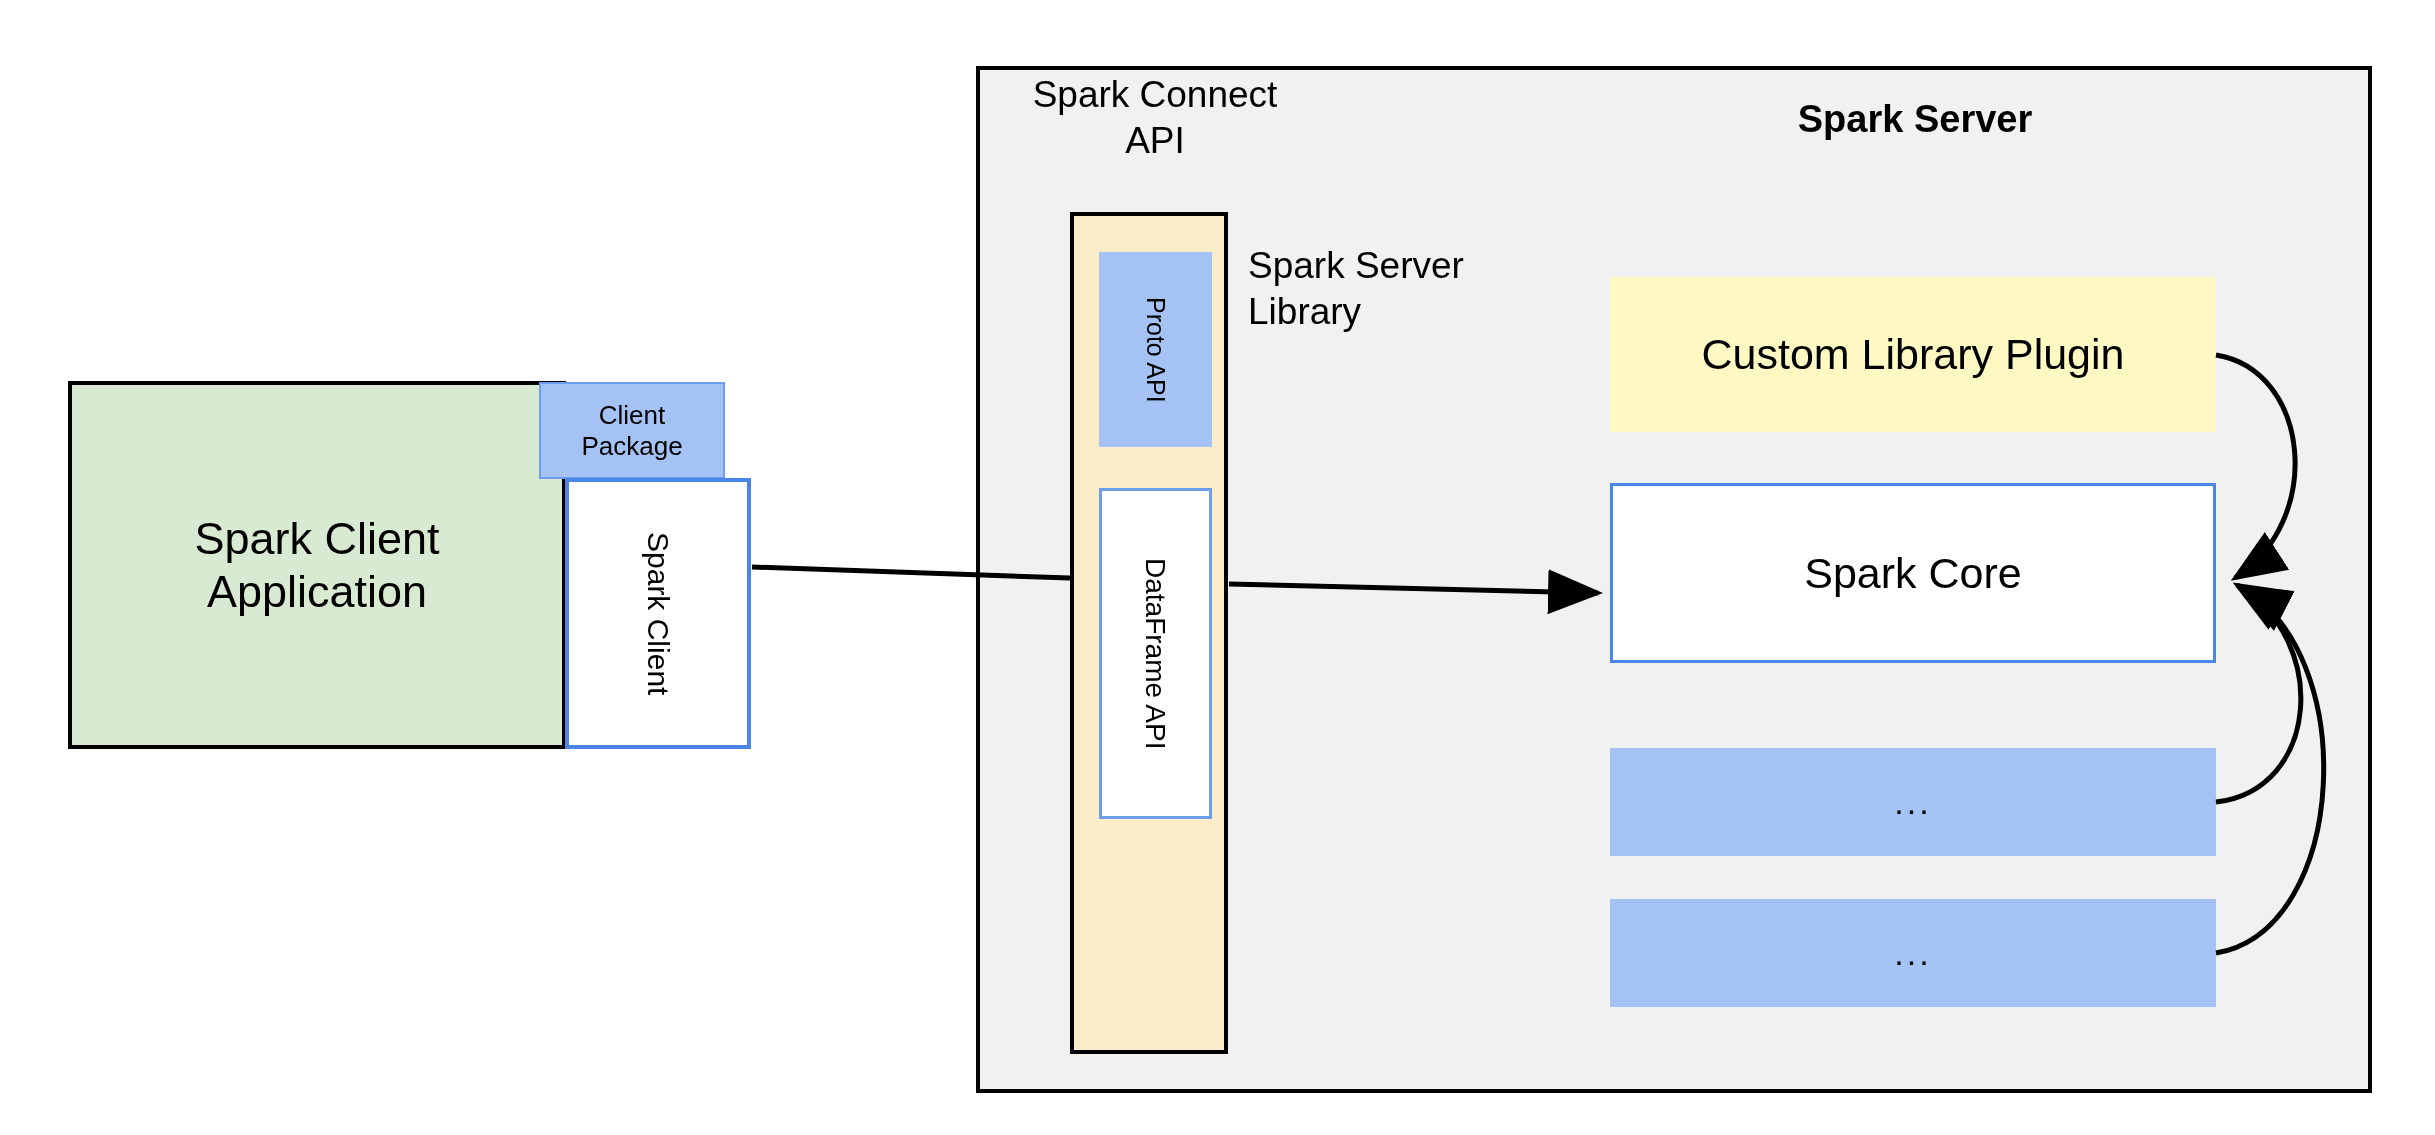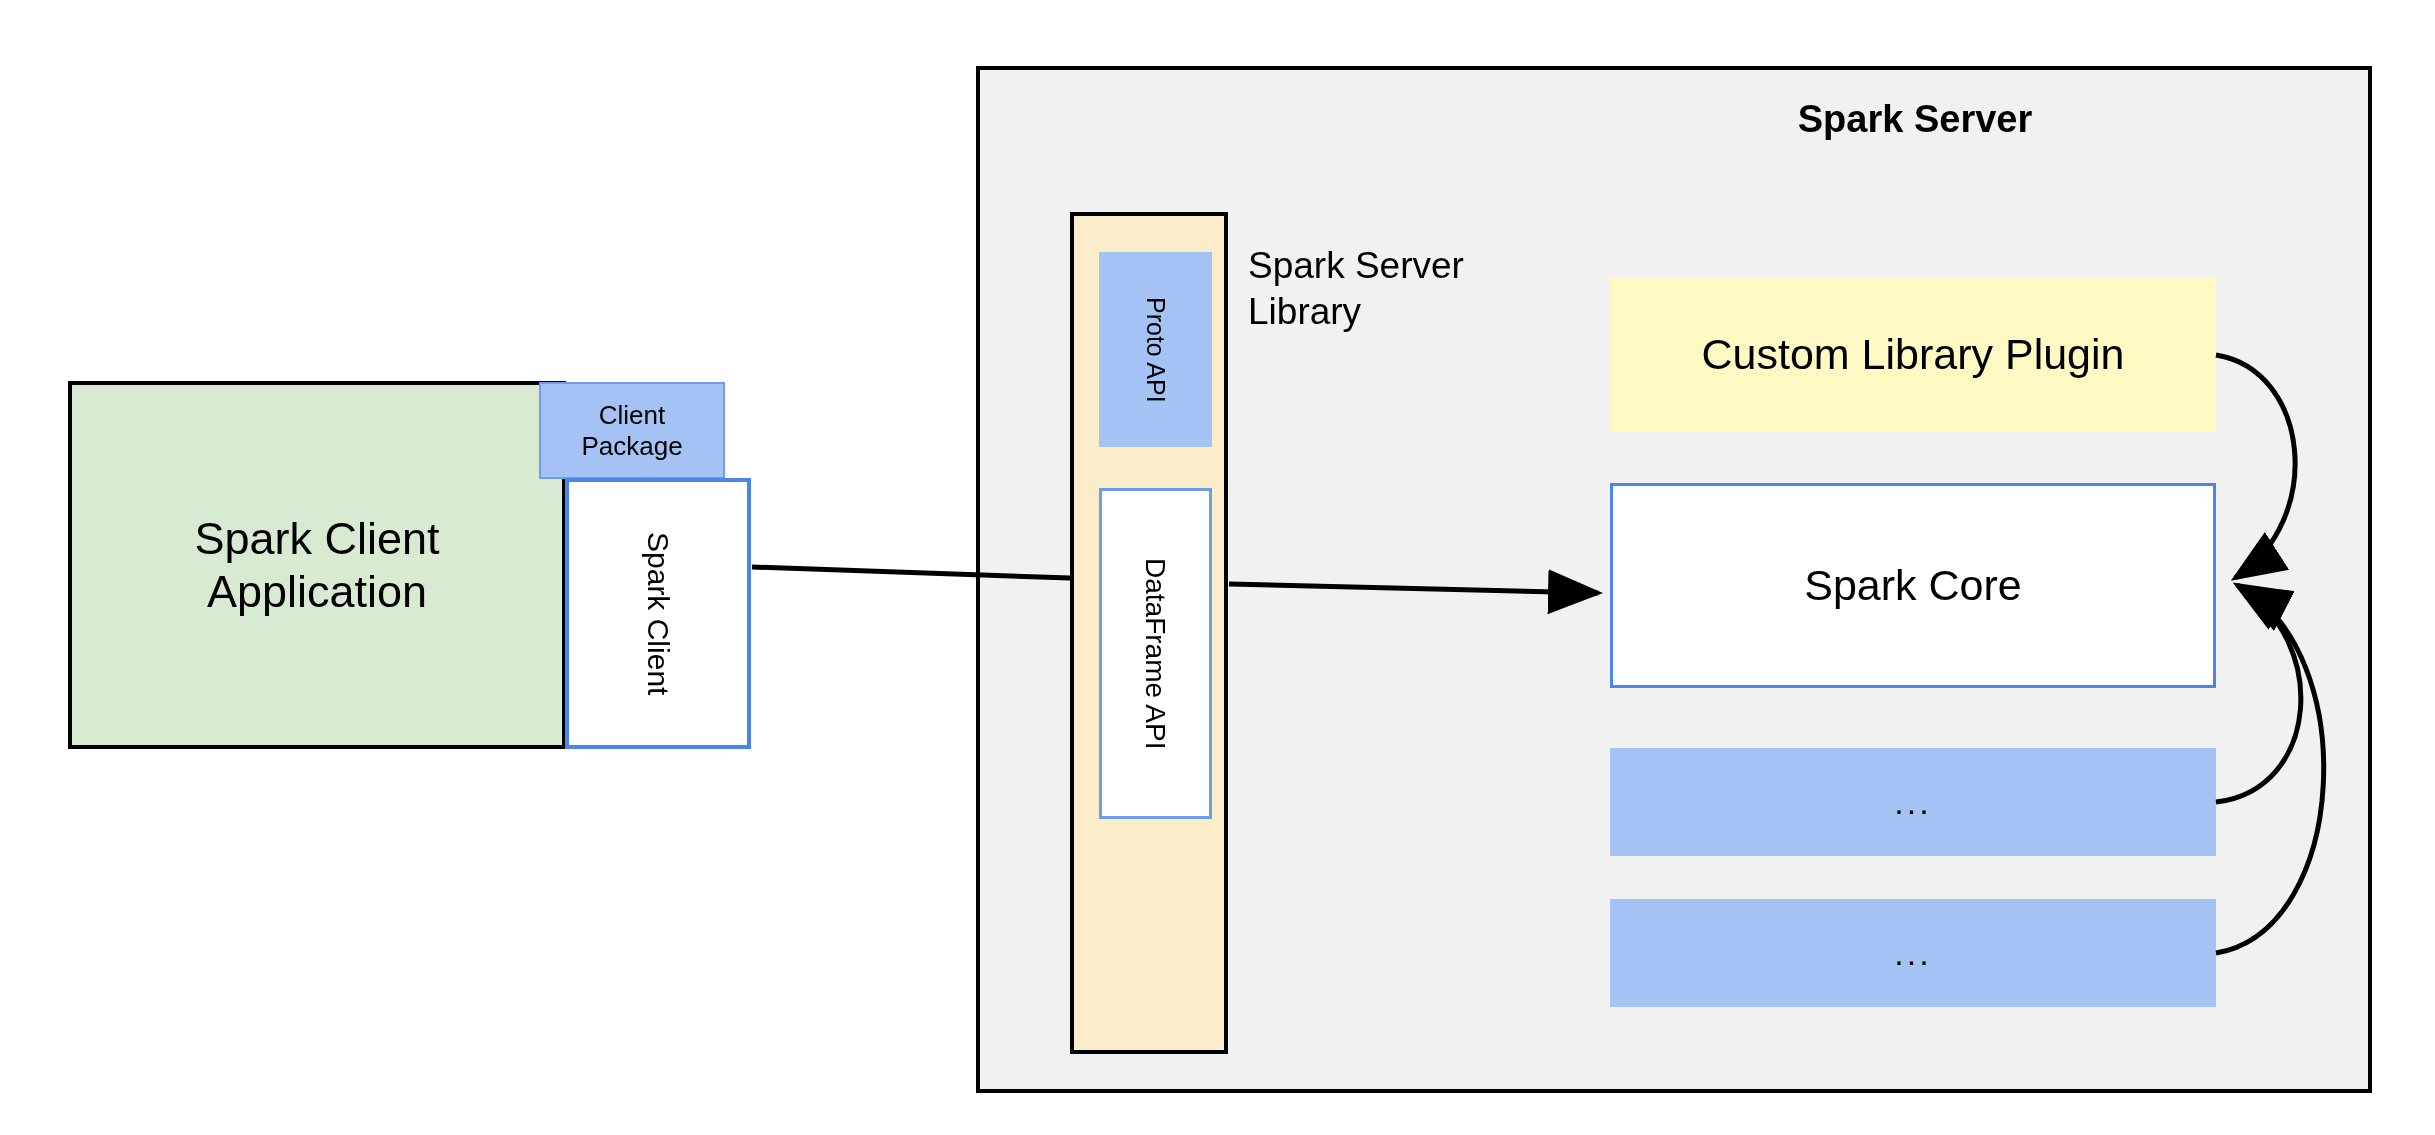--- a/index.html
+++ b/index.html
@@ -153,21 +153,21 @@
     font-size: 43px;
   }
   #custom-plugin {
     top: 277px;
     height: 155px;
     background: #fef9c3;
     border: none;
   }
   #spark-core {
     top: 483px;
-    height: 205px;
+    height: 180px;
     background: #ffffff;
     border: 3px solid #4a86e8;
   }
   #ellipsis-1 {
     top: 748px;
     height: 108px;
     background: #a4c2f4;
     border: none;
     font-size: 34px;
     letter-spacing: 3px;
@@ -191,20 +191,22 @@
     pointer-events: none;
   }
 </style>
 </head>
 <body>
 
 <div id="stage">
 
   <div id="server-panel"></div>
 
+  <div id="connect-api-label">Spark Connect
+API</div>
 
   <div id="server-title">Spark Server</div>
 
   <div id="server-lib-label">Spark Server
 Library</div>
 
   <div class="box" id="connect-column"></div>
 
   <div class="box" id="proto-api">
     <span class="vtext">Proto API</span>

